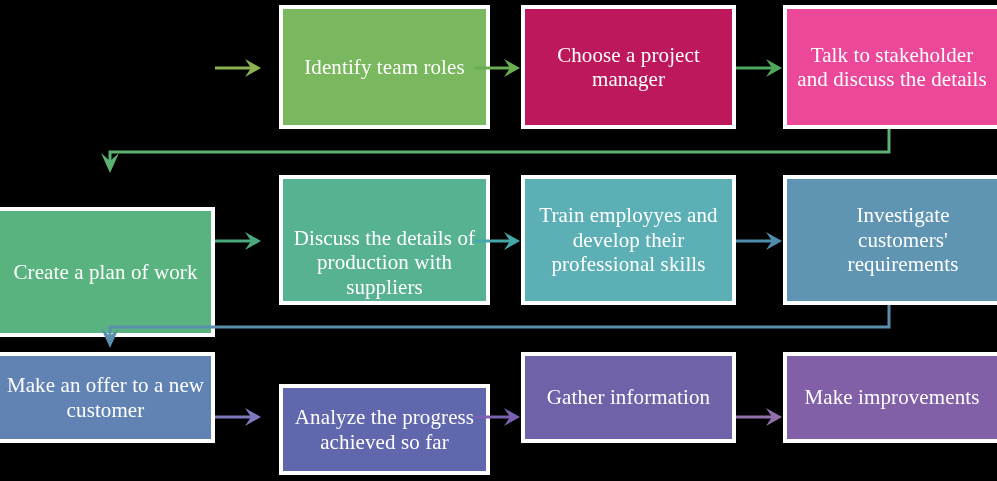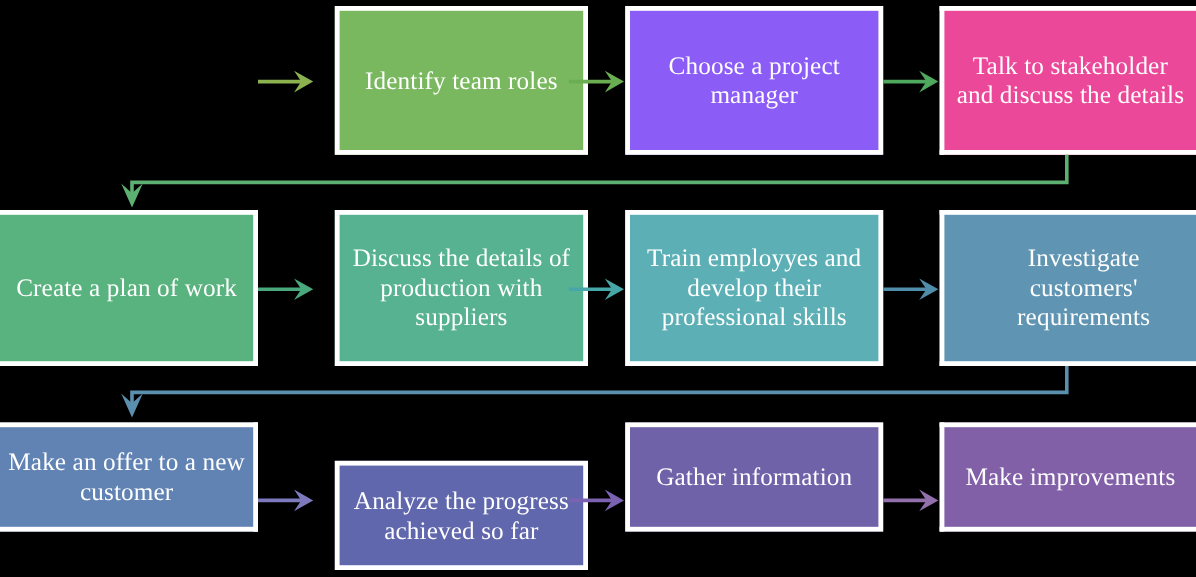--- a/index.html
+++ b/index.html
@@ -101,21 +101,21 @@
       <span class="node-label">Identify team roles</span>
     </div>
 
     <div class="h-arrow gap-1">
       <svg width="48" height="26" viewBox="0 0 48 26">
         <path class="arrow-line" d="M0,13 L42,13" stroke-width="3" fill="none" stroke="#6aae51"></path>
         <path class="arrow-head" d="M30,4 L46,13 L30,22 L36,13 Z" stroke="none" fill="#6aae51"></path>
       </svg>
     </div>
 
-    <div class="node col-2" style="background-color: #8b5cf6; align-items: center;">
+    <div class="node col-2" style="background-color: #be185d; align-items: center;">
       <span class="node-label">Choose a project manager</span>
     </div>
 
     <div class="h-arrow gap-2">
       <svg width="48" height="26" viewBox="0 0 48 26">
         <path class="arrow-line" d="M0,13 L42,13" stroke-width="3" fill="none" stroke="#4ea85d"></path>
         <path class="arrow-head" d="M30,4 L46,13 L30,22 L36,13 Z" stroke="none" fill="#4ea85d"></path>
       </svg>
     </div>
 
@@ -125,32 +125,32 @@
   </div>
 
   <div class="elbow" id="elbow-1">
     <svg width="997" height="46" viewBox="0 0 997 46">
       <path class="arrow-line" d="M889,0 L889,23 L110,23 L110,36" stroke-width="3" fill="none" stroke-linejoin="miter" stroke="#5cb072"></path>
       <path class="arrow-head" d="M101,24 L110,44 L119,24 L110,32 Z" stroke="none" fill="#5cb072"></path>
     </svg>
   </div>
 
   <div class="row" id="row-2">
-    <div class="node col-0" style="background-color: rgb(89, 179, 127);">
+    <div class="node col-0" style="background-color: rgb(89, 179, 127); margin-top: 32px;">
       <span class="node-label">Create a plan of work</span>
     </div>
 
     <div class="h-arrow gap-0">
       <svg width="48" height="26" viewBox="0 0 48 26">
         <path class="arrow-line" d="M0,13 L42,13" stroke-width="3" fill="none" stroke="#4aa87d"></path>
         <path class="arrow-head" d="M30,4 L46,13 L30,22 L36,13 Z" stroke="none" fill="#4aa87d"></path>
       </svg>
     </div>
 
-    <div class="node col-1" style="background-color: rgb(87, 178, 146);">
+    <div class="node col-1" style="background-color: rgb(87, 178, 146); align-items: flex-end;">
       <span class="node-label">Discuss the details of production with suppliers</span>
     </div>
 
     <div class="h-arrow gap-1">
       <svg width="48" height="26" viewBox="0 0 48 26">
         <path class="arrow-line" d="M0,13 L42,13" stroke-width="3" fill="none" stroke="#47a6a8"></path>
         <path class="arrow-head" d="M30,4 L46,13 L30,22 L36,13 Z" stroke="none" fill="#47a6a8"></path>
       </svg>
     </div>
 

